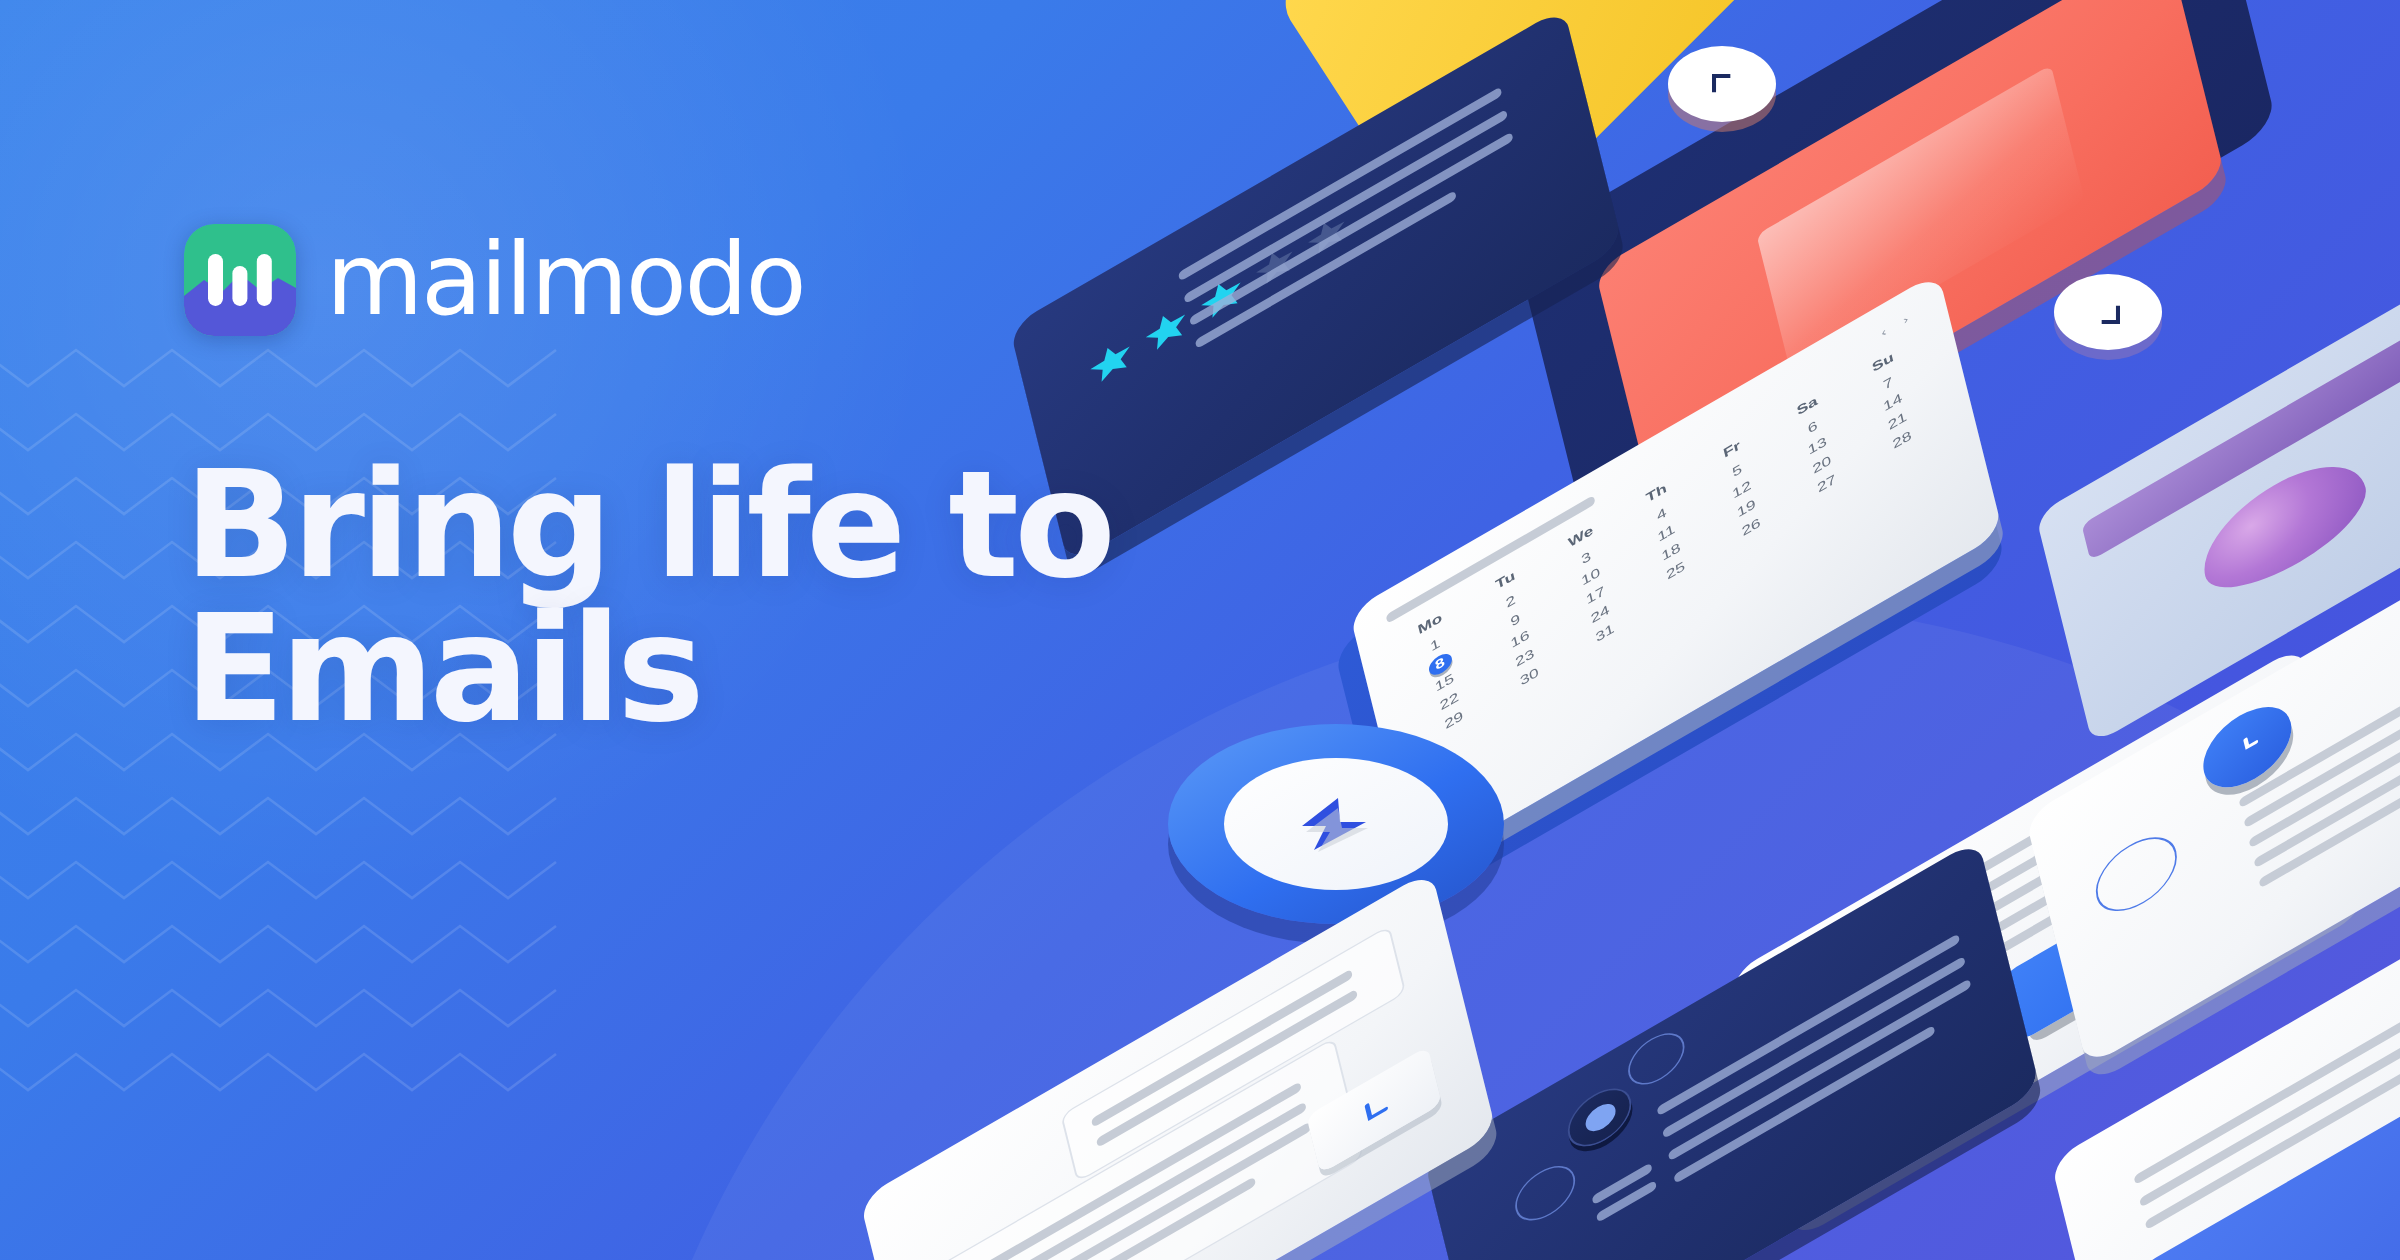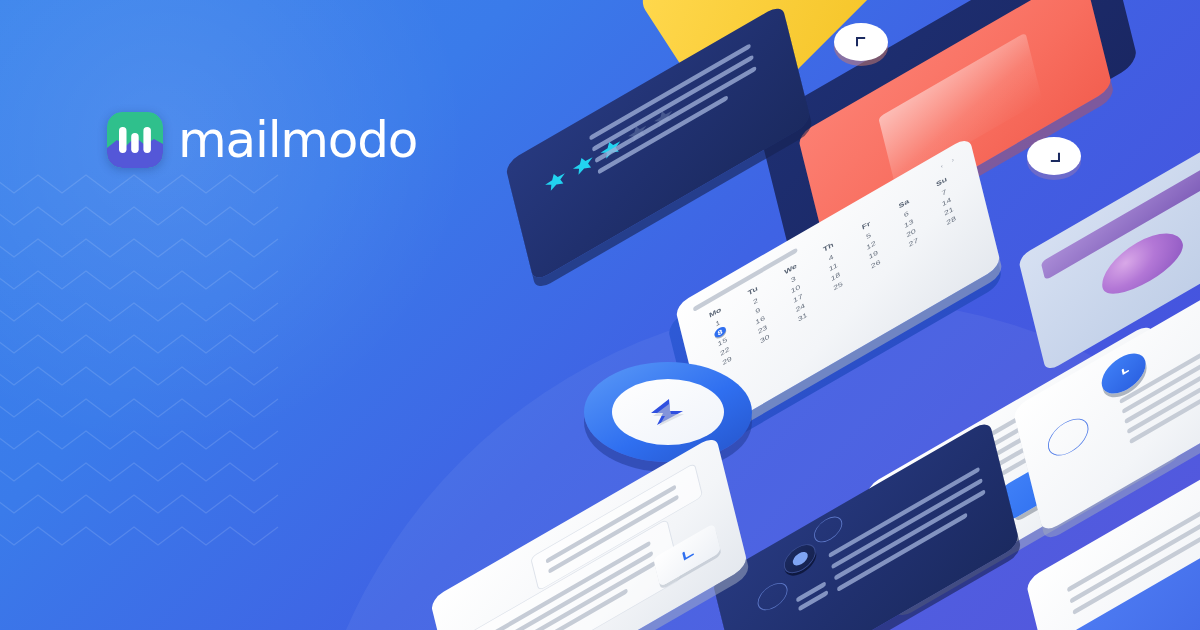--- a/index.html
+++ b/index.html
@@ -34,21 +34,21 @@
   }
   .glow-tl {
     position:absolute; left:-160px; top:-180px;
     width:640px; height:640px; border-radius:50%;
     background:radial-gradient(circle, rgba(255,255,255,.10) 0%, rgba(255,255,255,0) 68%);
   }
 
   
   .content { position:absolute; left:92px; top:0; width:520px; height:630px; z-index:40; }
 
-  .logo-row { position:absolute; top:112px; left:15px; display:flex; align-items:center; gap:15px; }
+  .logo-row { position:absolute; top:112px; left:0; display:flex; align-items:center; gap:15px; }
   .logo-mark {
     width:56px; height:56px; border-radius:15px;
     overflow:hidden; position:relative; flex:none;
     box-shadow:0 2px 10px rgba(12,26,80,.25);
   }
   .logo-word {
     font-size:50px; font-weight:400; letter-spacing:-1.2px;
     color:#FFFFFF; line-height:1;
     font-family:"DejaVu Sans", sans-serif;
   }
@@ -409,16 +409,18 @@
             <path d="M0 36 L10 28 L19 34 L28 25 L38 33 L47 27 L56 32 L56 56 L0 56 Z" fill="#5457D8"></path>
             <rect x="12" y="15" width="7.5" height="26" rx="3.7" fill="#FFFFFF"></rect>
             <rect x="24.2" y="21" width="7.5" height="20" rx="3.7" fill="#FFFFFF"></rect>
             <rect x="36.4" y="15" width="7.5" height="26" rx="3.7" fill="#FFFFFF"></rect>
           </g>
         </svg>
       </div>
       <div class="logo-word">mailmodo</div>
     </div>
 
+    <div class="headline">Bring life to
+Emails</div>
 
   </div>
 
 </div>
 
 </body></html>

